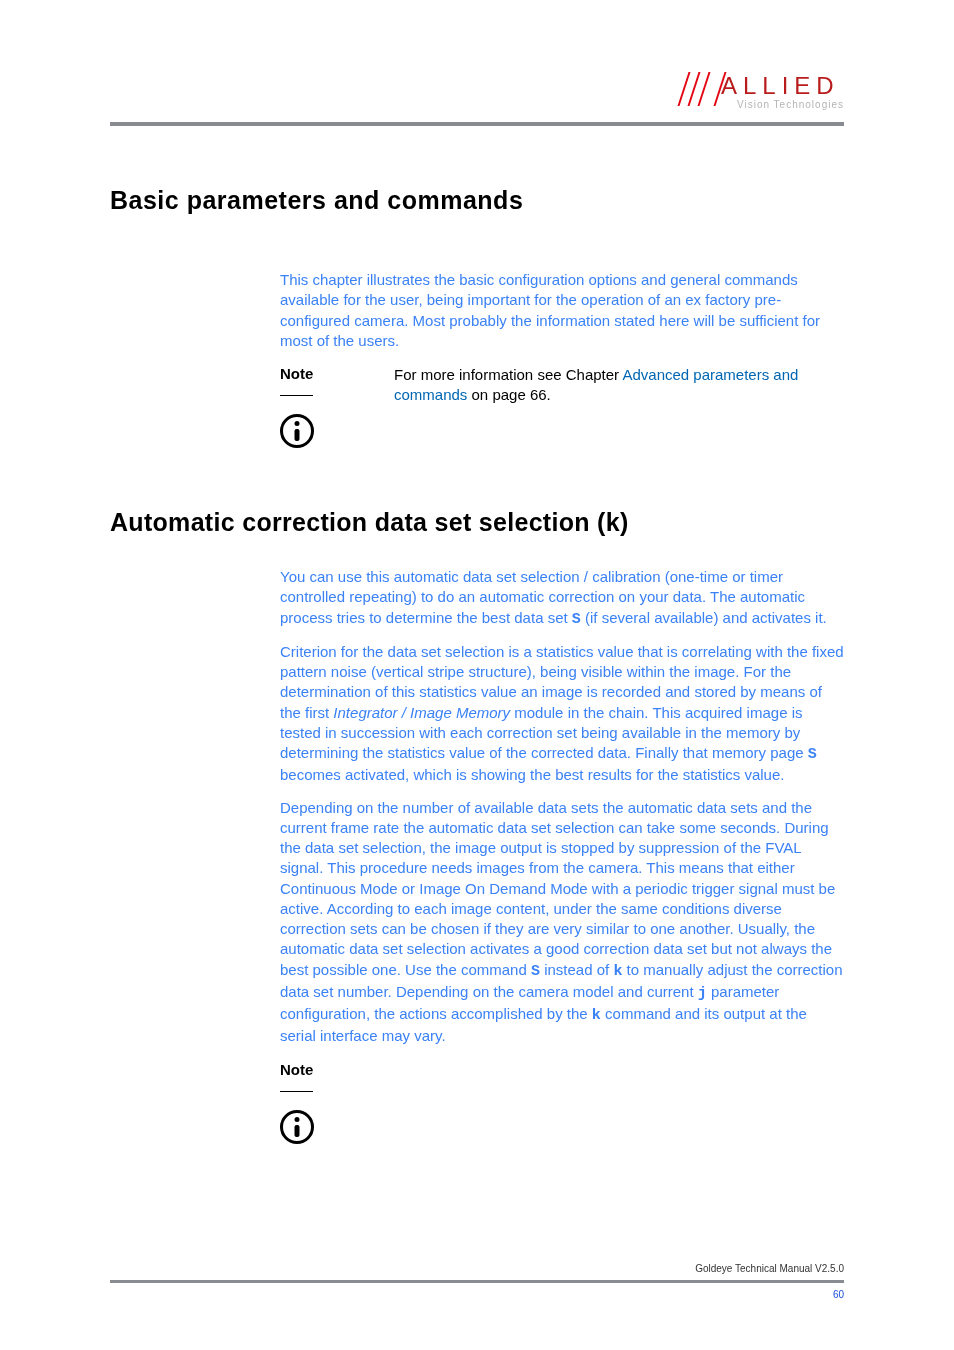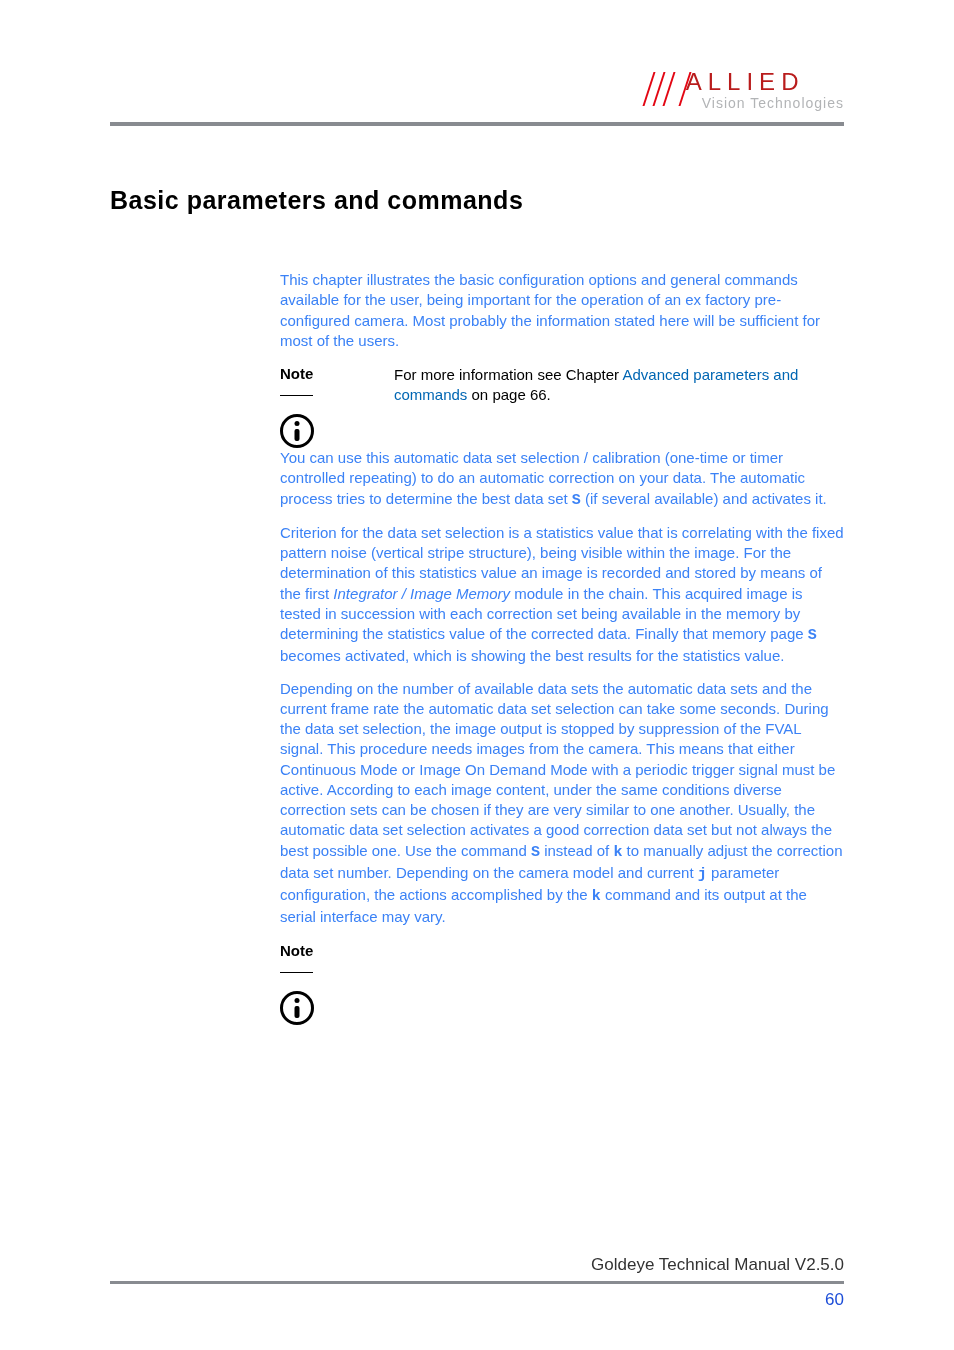--- a/index.html
+++ b/index.html
@@ -45,21 +45,21 @@
   .logo-text {
     line-height: 1;
   }
   .logo-main {
     font-size: 24px;
     letter-spacing: 6px;
     font-weight: 400;
     color: #b91c1c;
   }
   .logo-sub {
-    font-size: 14px;
+    font-size: 10px;
     letter-spacing: 1px;
     color: #b2b4b6;
     margin-top: 2px;
     margin-left: 16px;
   }
   .top-rule {
     border: none;
     border-top: 4px solid #888b90;
     margin: 12px 0 0 0;
   }
@@ -142,23 +142,23 @@
     text-decoration: none;
   }
   .mono {
     font-family: "Courier New", monospace;
     font-weight: 700;
   }
   .italic { font-style: italic; }
   .footer {
     position: absolute;
     right: 110px;
-    bottom: 40px;
+    bottom: 50px;
     text-align: right;
-    font-size: 17px;
+    font-size: 10px;
   }
   .footer-line {
     color: #333;
     margin-bottom: 4px;
   }
   .footer-rule {
     border: none;
     border-top: 3px solid #888b90;
     width: 734px;
     margin: 6px 0 6px 0;
@@ -196,20 +196,21 @@
   <div class="note-block">
     <div class="note-left">
       <div class="note-label">Note</div>
       <div class="info-icon"></div>
     </div>
     <div class="note-right">
       <span>For more information see Chapter </span><a href="#" class="link">Advanced parameters and commands</a><span> on page 66.</span>
     </div>
   </div>
 
+  <h2>Automatic correction data set selection (k)</h2>
 
   <div class="body-text">
     <p>
       <span>You can use this automatic data set selection / calibration (one-time or timer controlled repeating) to do an automatic correction on your data. The automatic process tries to determine the best data set </span><span class="mono">S</span><span> (if several available) and activates it.</span>
     </p>
     <p>
       <span>Criterion for the data set selection is a statistics value that is correlating with the fixed pattern noise (vertical stripe structure), being visible within the image. For the determination of this statistics value an image is recorded and stored by means of the first </span><span class="italic">Integrator / Image Memory</span><span> module in the chain. This acquired image is tested in succession with each correction set being available in the memory by determining the statistics value of the corrected data. Finally that memory page </span><span class="mono">S</span><span> becomes activated, which is showing the best results for the statistics value.</span>
     </p>
     <p>
       <span>Depending on the number of available data sets the automatic data sets and the current frame rate the automatic data set selection can take some seconds. During the data set selection, the image output is stopped by suppression of the FVAL signal. This procedure needs images from the camera. This means that either Continuous Mode or Image On Demand Mode with a periodic trigger signal must be active. According to each image content, under the same conditions diverse correction sets can be chosen if they are very similar to one another. Usually, the automatic data set selection activates a good correction data set but not always the best possible one. Use the command </span><span class="mono">S</span><span> instead of </span><span class="mono">k</span><span> to manually adjust the correction data set number. Depending on the camera model and current </span><span class="mono">j</span><span> parameter configuration, the actions accomplished by the </span><span class="mono">k</span><span> command and its output at the serial interface may vary.</span>

